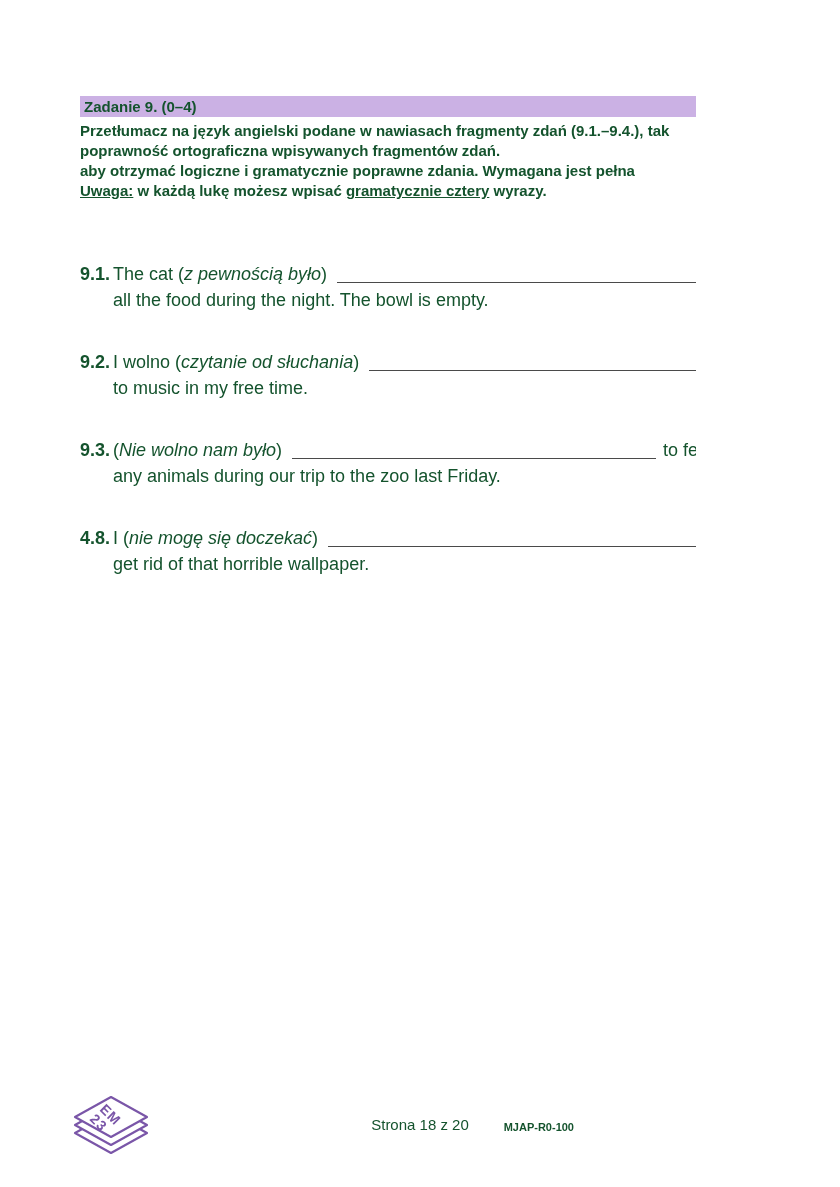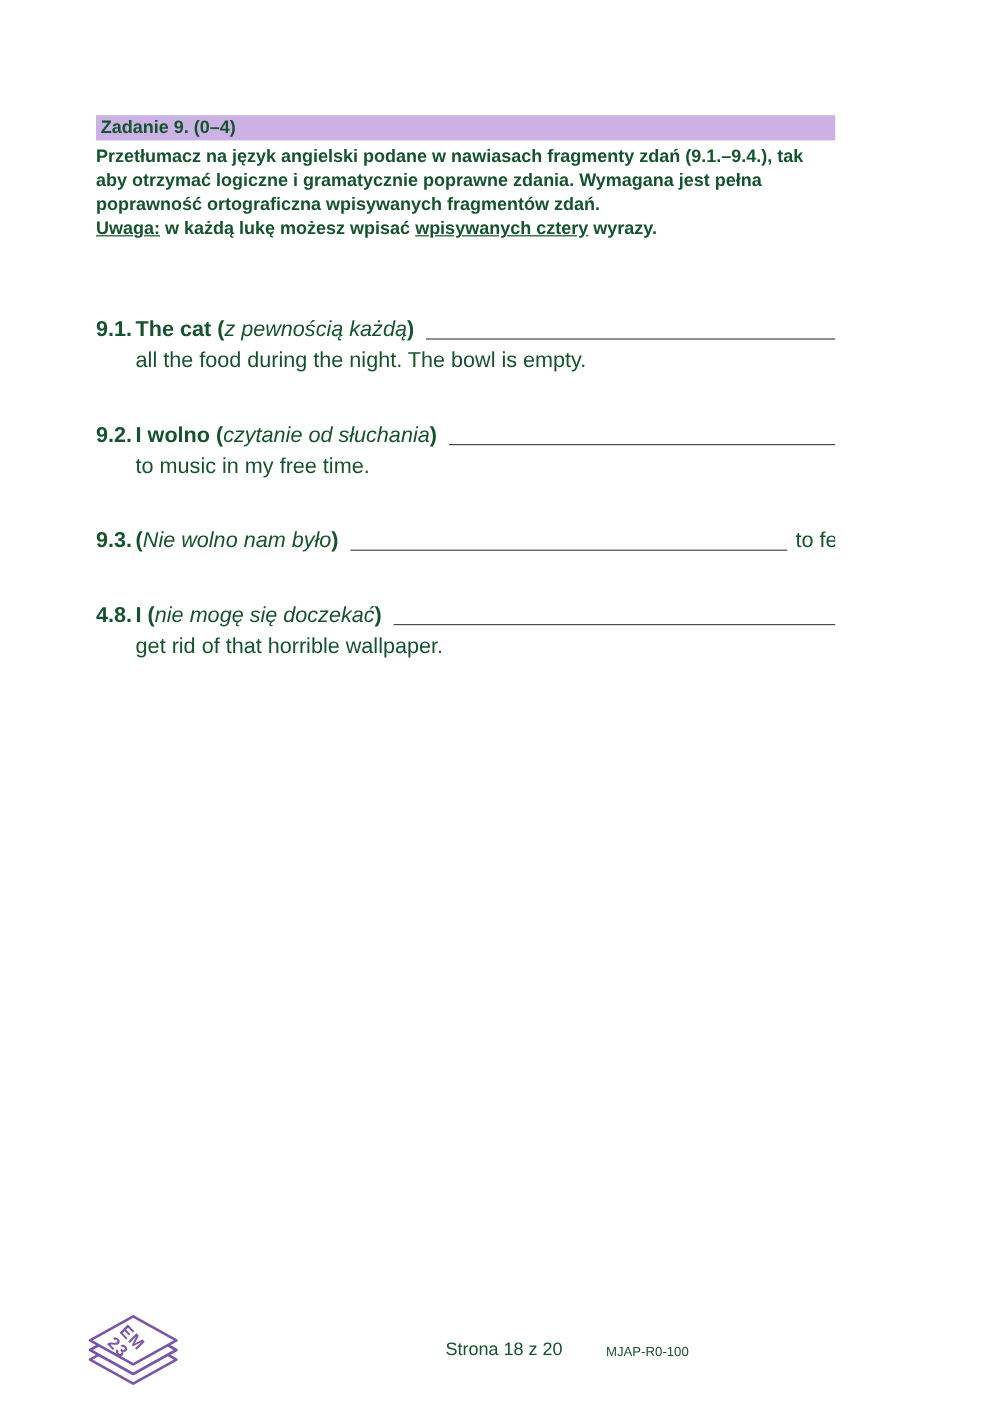--- a/index.html
+++ b/index.html
@@ -46,21 +46,21 @@
     line-height: 26px;
   }
   .item .line1 {
     display: flex;
     align-items: flex-end;
   }
   .item .num {
     font-weight: bold;
     flex: 0 0 33px;
   }
-  .item .lead, .item .close { white-space: pre; font-weight: bold; }
+  .item .lead, .item .close { white-space: pre; }
   .item .bracket i { font-style: italic; }
   .item .blank {
     flex: 1 1 auto;
     border-bottom: 1px solid #4a4a4a;
     height: 20px;
     margin-left: 5px;
     margin-bottom: 4px;
     min-width: 40px;
   }
   .item .suffix:not(:empty) { margin-left: 7px; white-space: pre; }
@@ -71,20 +71,21 @@
     top: 1116px;
     width: 840px;
     text-align: center;
     font-size: 15px;
   }
   .footer-code {
     position: absolute;
     right: 122px;
     top: 1121px;
     font-size: 11px;
+    font-weight: bold;
   }
   .footer-logo {
     position: absolute;
     left: 72px;
     top: 1094px;
     width: 78px;
     height: 70px;
   }
   .footer-logo svg { display: block; }
 </style>
@@ -93,32 +94,32 @@
 
 <div class="page">
   <div class="content">
 
     <div class="task-header-bar">
       <span>Zadanie 9. (0–4)</span>
     </div>
 
     <div class="instructions">
       <div class="instr-line">Przetłumacz na język angielski podane w nawiasach fragmenty zdań (9.1.–9.4.), tak</div>
+      <div class="instr-line">poprawność ortograficzna wpisywanych fragmentów zdań.</div>
       <div class="instr-line">aby otrzymać logiczne i gramatycznie poprawne zdania. Wymagana jest pełna</div>
-      <div class="instr-line">poprawność ortograficzna wpisywanych fragmentów zdań.</div>
-      <div class="note-line"><span class="u">Uwaga:</span><span> w każdą lukę możesz wpisać </span><span class="u">wpisywanych cztery</span><span> wyrazy.</span></div>
+      <div class="note-line"><span class="u">Uwaga:</span><span> w każdą lukę możesz wpisać </span><span class="u">gramatycznie cztery</span><span> wyrazy.</span></div>
     </div>
 
     <div class="items">
 
       <div class="item">
         <div class="line1">
           <span class="num">9.1.</span>
             <span class="lead">The cat (</span>
-            <span class="bracket"><i>z pewnością każdą</i></span>
+            <span class="bracket"><i>z pewnością było</i></span>
             <span class="close">) </span>
             <span class="blank"></span>
             <span class="suffix"></span>
         </div>
         <div class="line2">all the food during the night. The bowl is empty.</div>
       </div>
 
       <div class="item">
         <div class="line1">
           <span class="num">9.2.</span>
@@ -133,20 +134,21 @@
 
       <div class="item">
         <div class="line1">
           <span class="num">9.3.</span>
             <span class="lead">(</span>
             <span class="bracket"><i>Nie wolno nam było</i></span>
             <span class="close">) </span>
             <span class="blank"></span>
             <span class="suffix">to feed</span>
         </div>
+        <div class="line2">any animals during our trip to the zoo last Friday.</div>
       </div>
 
       <div class="item">
         <div class="line1">
           <span class="num">4.8.</span>
             <span class="lead">I (</span>
             <span class="bracket"><i>nie mogę się doczekać</i></span>
             <span class="close">) </span>
             <span class="blank"></span>
             <span class="suffix"></span>

